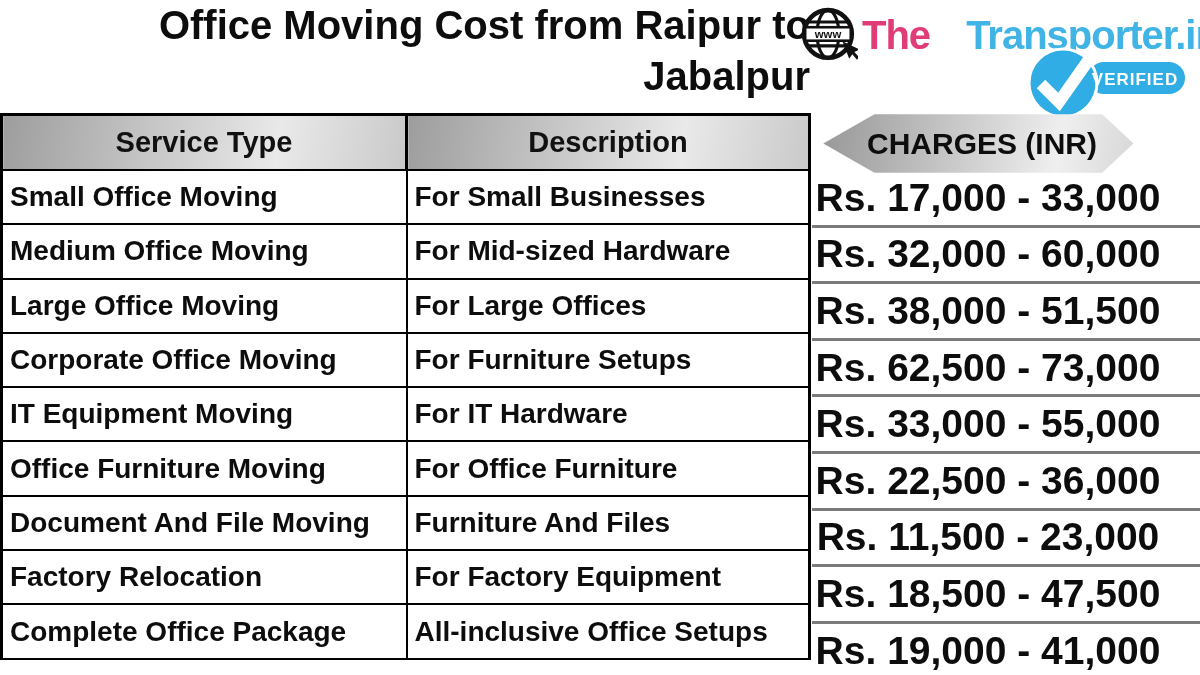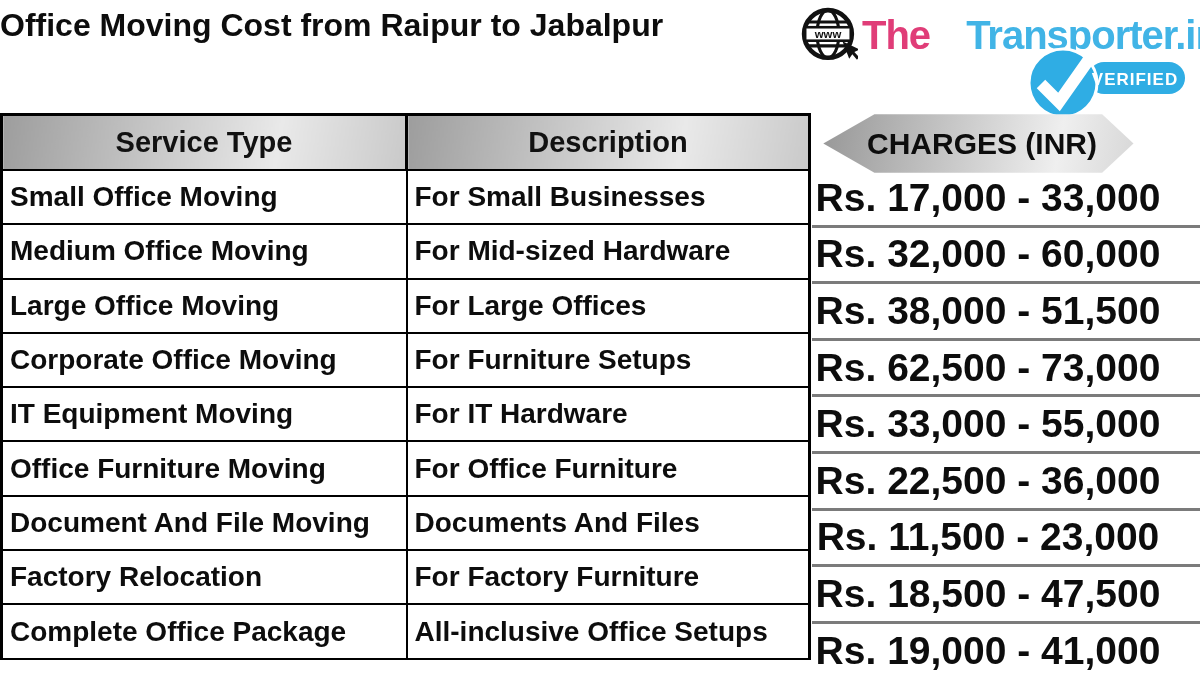--- a/index.html
+++ b/index.html
@@ -4,22 +4,22 @@
 <style>
   html,body{margin:0;padding:0;}
   body{
     width:1200px;height:675px;overflow:hidden;position:relative;
     background:#ffffff;font-family:"Liberation Sans",sans-serif;
     -webkit-font-smoothing:antialiased;
   }
   
   .title{
     position:absolute;left:0;top:2;width:810px;
-    font-size:32px;line-height:51px;font-weight:bold;color:#0d0d0d;
-    text-align:left;
+    font-size:40px;line-height:51px;font-weight:bold;color:#0d0d0d;
+    text-align:right;
   }
   
   .brand{position:absolute;left:800px;top:6px;display:flex;align-items:center;}
   .globe{width:58px;height:58px;flex:0 0 auto;}
   .brand-text{font-size:40px;font-weight:bold;letter-spacing:-1px;white-space:nowrap;margin-left:4px;}
   .brand-the{color:#e03d78;}
   .brand-rest{color:#41b4e6;margin-left:36px;}
   .verified{position:absolute;left:1013px;top:38px;width:180px;height:82px;}
   
   .svc-table{
@@ -114,25 +114,25 @@
     <tr>
         <td>IT Equipment Moving</td>
         <td>For IT Hardware</td>
       </tr>
     <tr>
         <td>Office Furniture Moving</td>
         <td>For Office Furniture</td>
       </tr>
     <tr>
         <td>Document And File Moving</td>
-        <td>Documents And Files</td>
+        <td>Furniture And Files</td>
       </tr>
     <tr>
         <td>Factory Relocation</td>
-        <td>For Factory Furniture</td>
+        <td>For Factory Equipment</td>
       </tr>
     <tr>
         <td>Complete Office Package</td>
         <td>All-inclusive Office Setups</td>
       </tr>
   </tbody>
 </table>
 
 <div class="charges">
   <div class="charges-banner">

